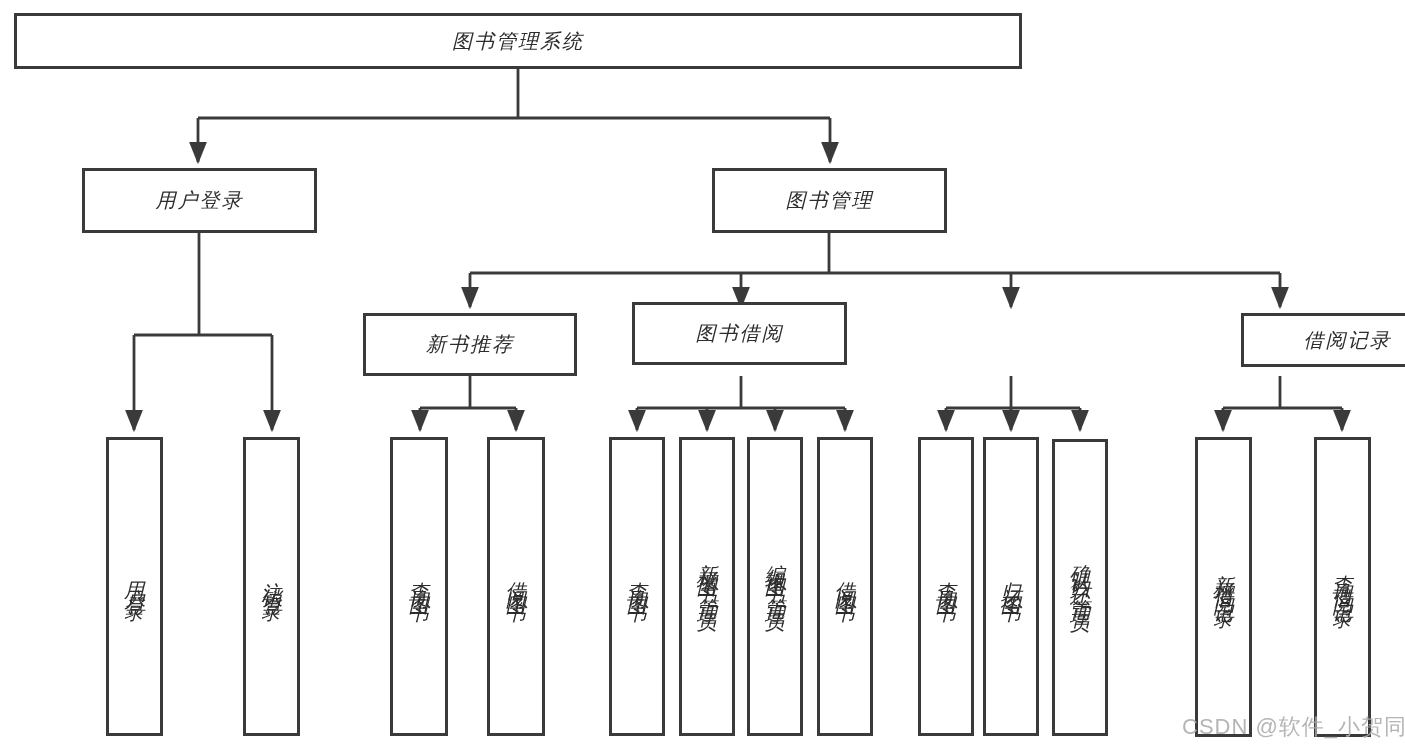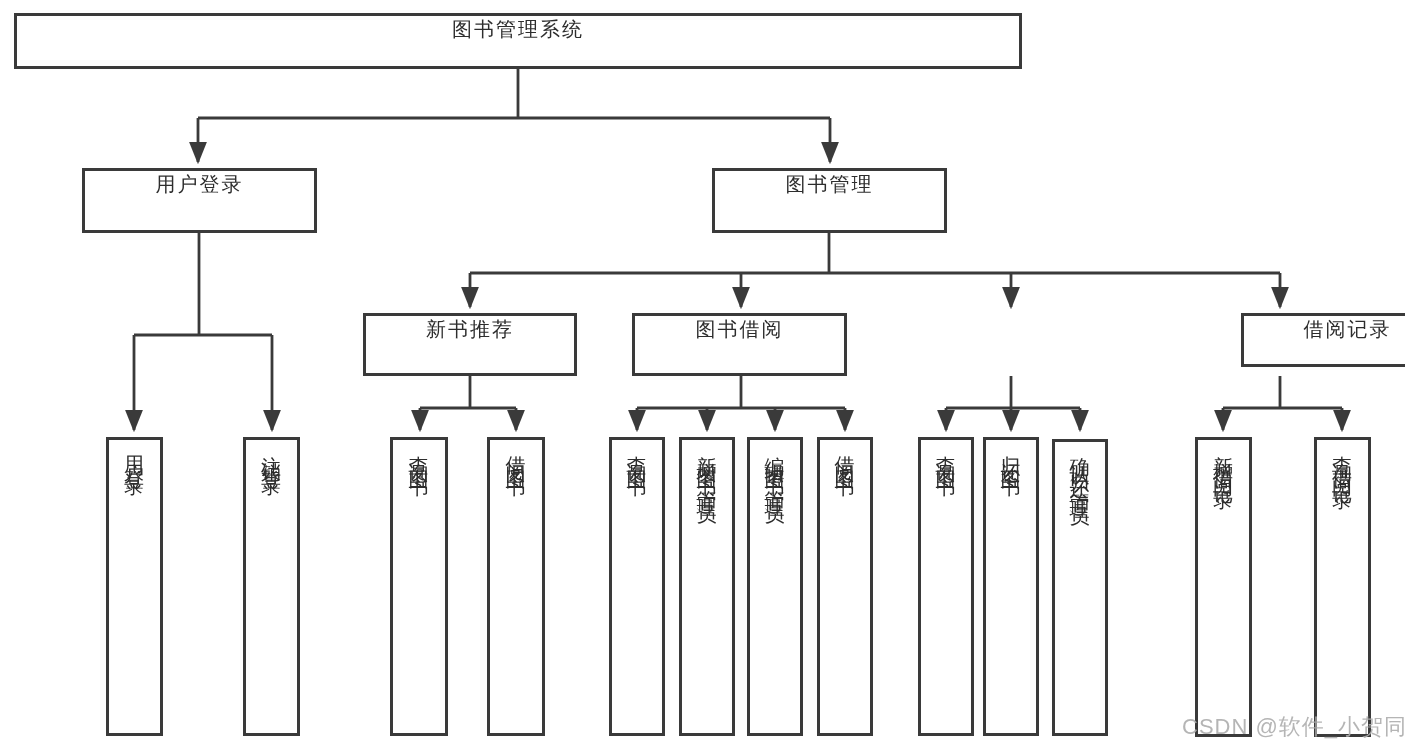--- a/index.html
+++ b/index.html
@@ -23,23 +23,24 @@
     width: 1405px;
     height: 747px;
     pointer-events: none;
   }
   .box {
     position: absolute;
     box-sizing: border-box;
     background: #ffffff;
     border: 3px solid #3a3a3a;
     display: flex;
-    align-items: flex-start;
+    align-items: center;
     justify-content: center;
     color: #2d2d2d;
+    font-style: italic;
   }
   .hlabel {
     font-size: 20px;
     letter-spacing: 2px;
     white-space: nowrap;
     color: #2d2d2d;
   }
   .vbox .vlabel {
     writing-mode: vertical-rl;
     text-orientation: mixed;
@@ -122,21 +123,21 @@
   <div class="box" style="left:82px; top:168px; width:235px; height:65px;">
     <span class="hlabel">用户登录</span>
   </div>
   <div class="box" style="left:712px; top:168px; width:235px; height:65px;">
     <span class="hlabel">图书管理</span>
   </div>
 
   <div class="box" style="left:363px; top:313px; width:214px; height:63px;">
     <span class="hlabel">新书推荐</span>
   </div>
-  <div class="box" style="left:632px; top:313px; width:215px; height:63px;">
+  <div class="box" style="left:632px; top:302px; width:215px; height:63px;">
     <span class="hlabel">图书借阅</span>
   </div>
   <div class="box" style="left:1241px; top:313px; width:213px; height:54px;">
     <span class="hlabel">借阅记录</span>
   </div>
 
   <div class="box vbox" style="left:106px; top:437px; width:57px; height:299px;">
     <span class="vlabel">用户登录</span>
   </div>
   <div class="box vbox" style="left:243px; top:437px; width:57px; height:299px;">

